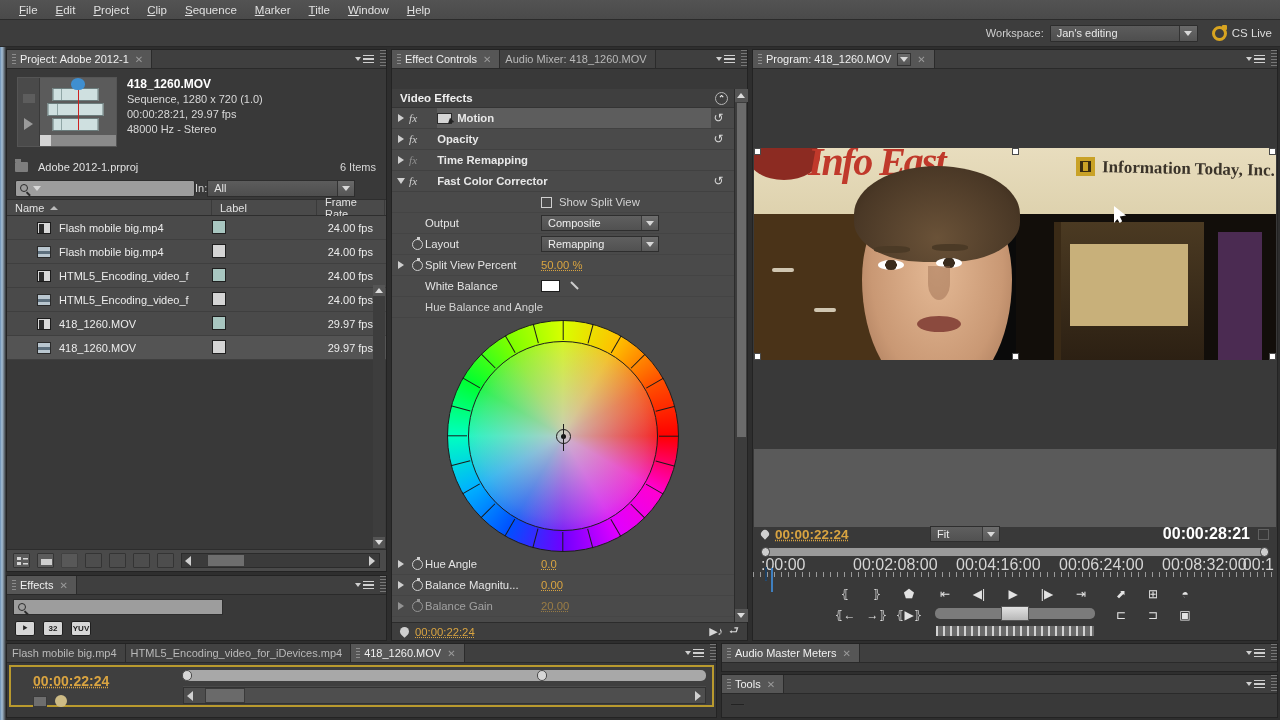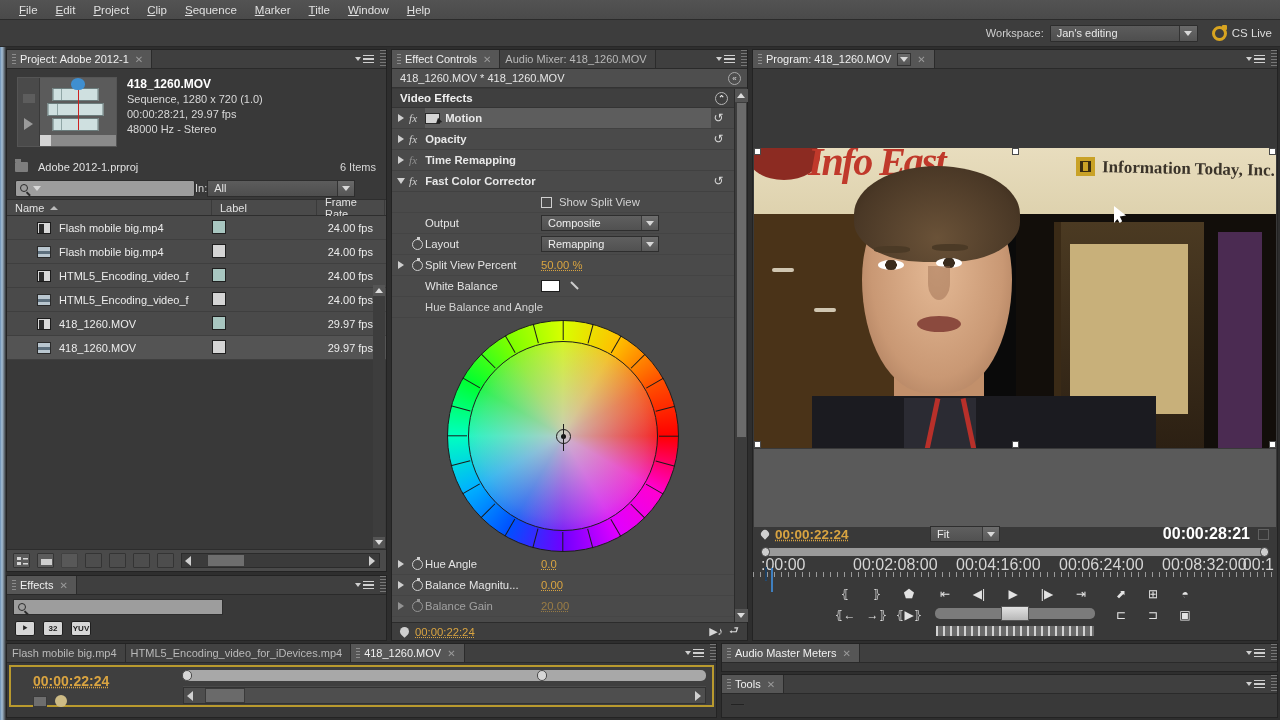--- a/index.html
+++ b/index.html
@@ -146,21 +146,21 @@
   .efc-hdr{ height:19px; background:#3f3f3f; display:flex; align-items:center; padding-left:8px;
      font-weight:bold; color:#efefef; border-bottom:1px solid #343434; font-size:11.5px;}
   .efc-hdr .collapse{ margin-left:auto; margin-right:6px; width:13px;height:13px;border-radius:50%;
      border:1px solid #b5b5b5; display:flex; align-items:center; justify-content:center; font-size:8px;}
   .efrow{ height:21px; display:flex; align-items:center; border-bottom:1px solid #414141;
      color:#e8e8e8; font-size:11.3px; position:relative;}
   .efrow.selbar .fxname{ background:#5d5d5d; }
   .efrow .tw{ width:17px; display:flex; justify-content:center; }
   .tri-right{ width:0;height:0;border-left:6px solid #cfcfcf;border-top:4px solid transparent;border-bottom:4px solid transparent;}
   .tri-down{ width:0;height:0;border-top:6px solid #cfcfcf;border-left:4px solid transparent;border-right:4px solid transparent;}
-  .fxmark{ font-style:italic; font-family:"Liberation Serif",serif; margin-right:8px; color:#cfcfcf;}
+  .fxmark{ font-style:italic; font-family:"Liberation Serif",serif; margin-right:20px; color:#cfcfcf;}
   .fxname{ font-weight:bold; display:flex; align-items:center; flex:1; height:100%; }
   .dim{ color:#8f8f8f; }
   .reset{ width:15px;height:15px;margin-right:8px; color:#d8d8d8; font-size:12px;
      display:flex;align-items:center;justify-content:center;}
   .motion-ic{ width:15px;height:11px;background:#d5d5d5;border:1px solid #2b2b2b;margin-right:5px;position:relative;}
   .motion-ic:after{content:"";position:absolute;right:-2px;bottom:-2px;border-left:6px solid #222;
      border-top:3px solid transparent;border-bottom:3px solid transparent;transform:rotate(135deg);}
 
   .prow{ height:21px; display:flex; align-items:center; border-bottom:1px solid #444; font-size:11.3px;}
   .prow .tw{ width:17px; display:flex; justify-content:center;}
@@ -207,21 +207,21 @@
   .sc-up,.sc-dn{ width:13px;height:13px; display:flex;align-items:center;justify-content:center;background:#555;}
   .sc-thumb{ width:11px; background:#6b6b6b; border:1px solid #3d3d3d; }
   .efc-foot{ position:absolute; left:0; right:0; bottom:0; height:18px; background:#3e3e3e;
     border-top:1px solid #2c2c2c; display:flex; align-items:center; padding:0 8px; gap:6px; }
   .efc-foot .tcm{ width:9px;height:9px;background:#cfcfcf;border-radius:50% 50% 50% 0; transform:rotate(-45deg);}
   .efc-foot .sp{ flex:1; }
   .foot-ic{ color:#d7d7d7; font-size:11px; }
 
   
   #program{ left:752px; top:49px; width:526px; height:592px; }
-  .videoArea{ position:absolute; left:1px; right:1px; top:98px; height:300px; overflow:hidden;}
+  .videoArea{ position:absolute; left:1px; right:1px; top:98px; height:212px; overflow:hidden;}
   .vid{ position:absolute; inset:0; background:#0a0a0a; }
   .vid .banner{ position:absolute; left:0; right:0; top:0; height:66px;
      background:linear-gradient(180deg,#e8ddbe,#ded2ae);}
   .vid .logo-red{ position:absolute; left:-6px; top:-14px; width:72px;height:46px;
      border-radius:50%; background:#8c2b22;}
   .vid .bannertxt{ position:absolute; left:54px; top:-10px; font-family:"Liberation Serif",serif;
      font-weight:bold; font-size:40px; font-style:italic; color:#c0392b; letter-spacing:-2px;}
   .vid .it-logo{ position:absolute; left:322px; top:9px; width:19px;height:19px;background:#c9a227;
      display:flex;align-items:center;justify-content:center;}
   .vid .it-logo i{ width:11px;height:11px;border:1.5px solid #3a2d10;
@@ -550,24 +550,20 @@
             <span class="bars">
               <i></i>
               <i></i>
               <i></i>
             </span>
         </span>
       </div>
       <div class="tab-end-grip"></div>
     </div>
 
-    <div class="efc-clip">
-      <span>418_1260.MOV * 418_1260.MOV</span>
-      <span class="chev">«</span>
-    </div>
 
     <div class="efc-body">
       <div class="efc-hdr">
         <span>Video Effects</span>
         <span class="collapse">⌃</span>
       </div>
 
       <div class="efrow selbar">
         <span class="tw">
             <i class="tri-right"></i>

